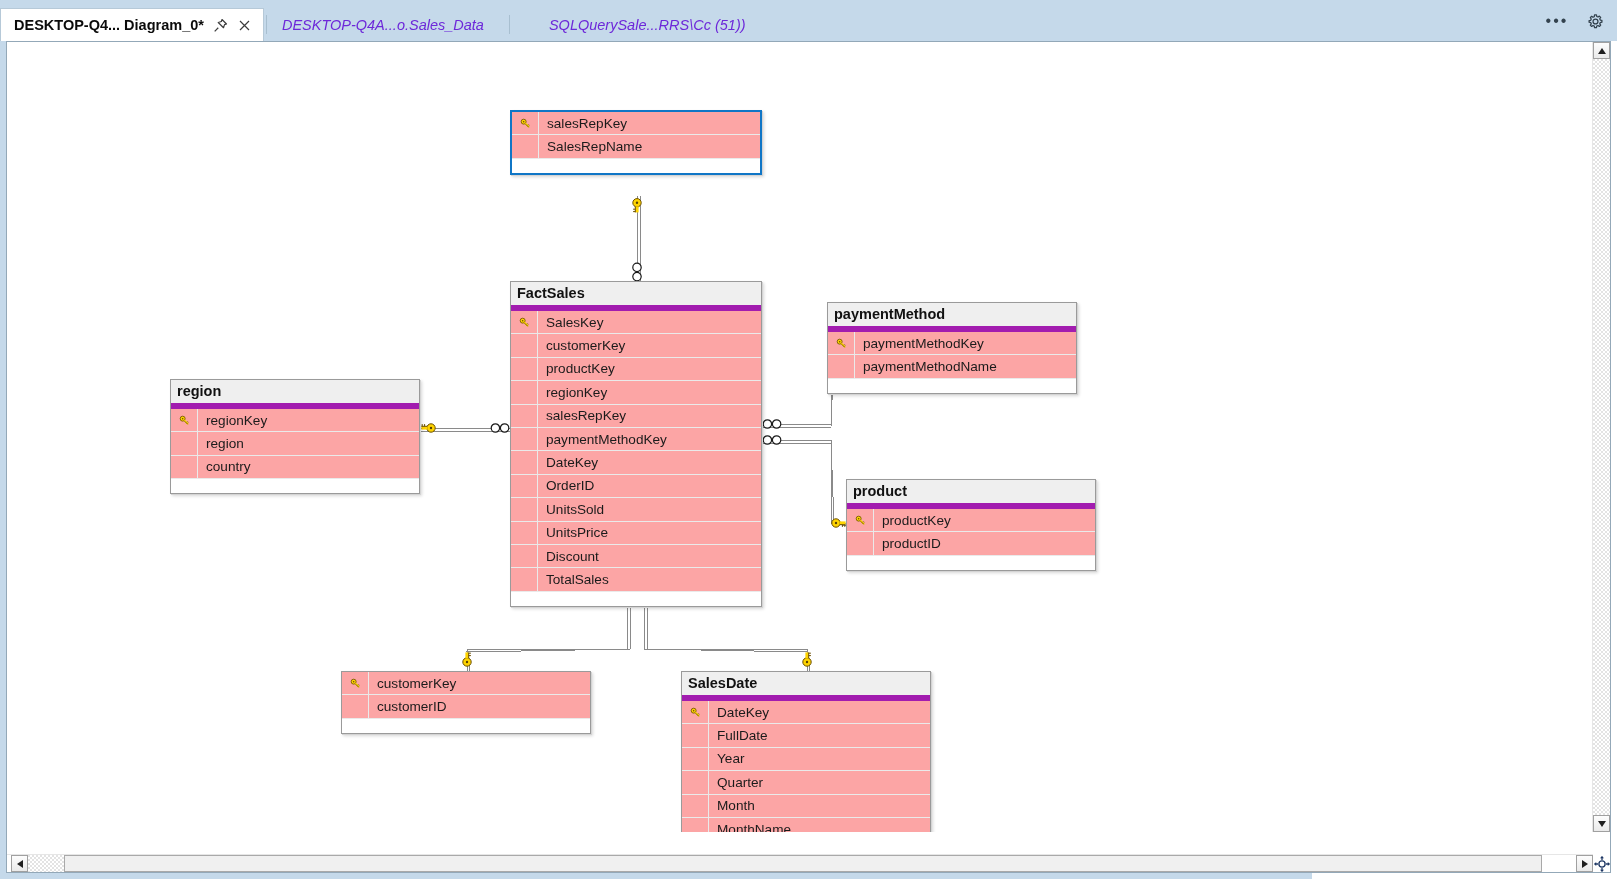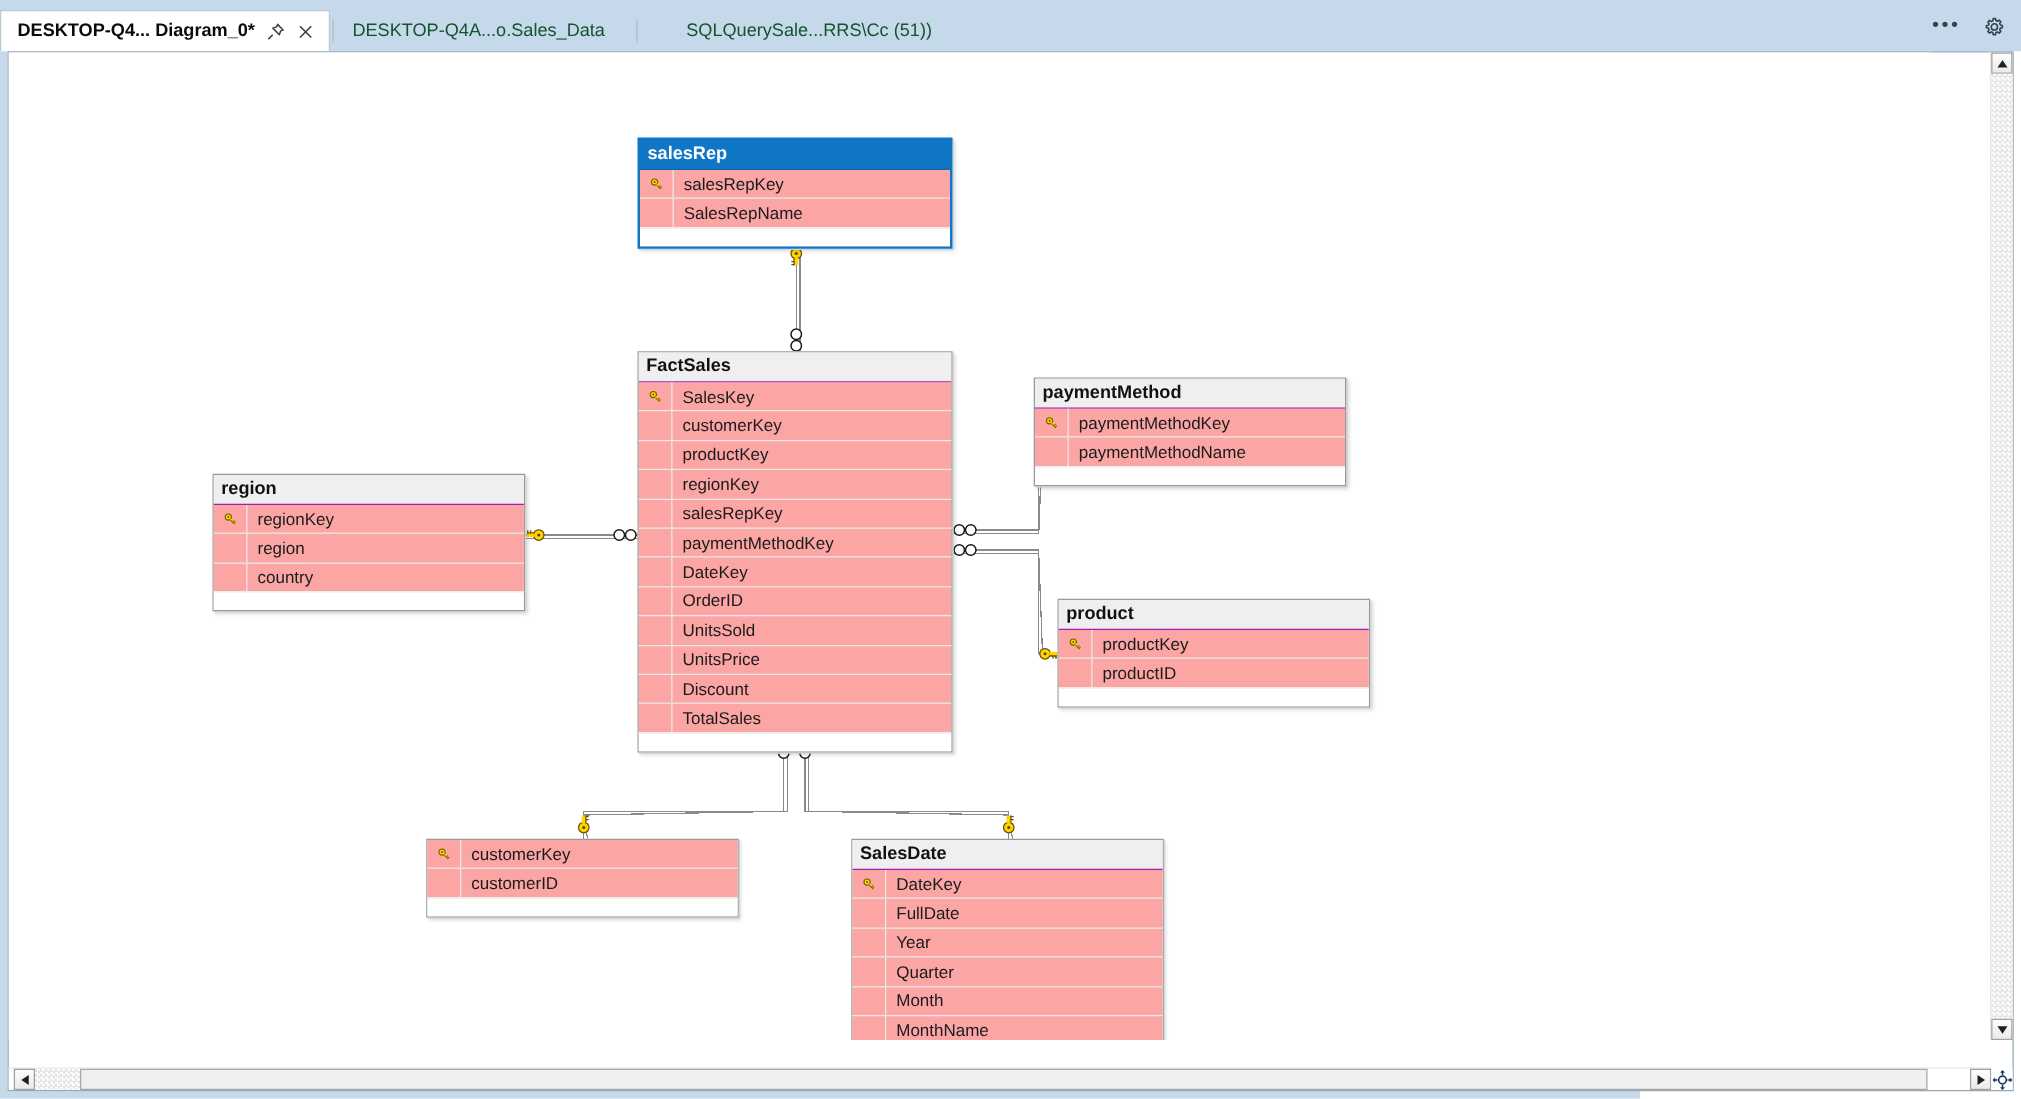--- a/index.html
+++ b/index.html
@@ -16,21 +16,21 @@
   .tabstrip{position:absolute;left:0;top:8px;height:33px;display:flex;align-items:flex-end;}
   .tab{
     height:33px;display:flex;align-items:center;gap:9px;
     padding:0 11px 0 13px;font-size:14.5px;color:#1a1a1a;
     box-sizing:border-box;position:relative;
   }
   .tab.active{
     background:#ffffff;font-weight:bold;color:#0b0b0b;
     border:1px solid #b6c9d8;border-bottom:none;border-top:1px solid #b6c9d8;
   }
-  .tab.inactive{color:#14532d;font-weight:normal;}
+  .tab.inactive{color:#6d28d9;font-weight:normal;font-style:italic;}
   .tab .tlabel{white-space:nowrap;}
   .tabicon{width:15px;height:15px;display:inline-block;flex:none;opacity:.85;}
   .tabicon svg{display:block;}
   .tab-sep{width:1px;height:19px;background:#a8bfd0;align-self:center;margin:0 2px;}
 
   .tb-right{position:absolute;right:12px;top:11px;display:flex;align-items:center;gap:18px;}
   .tb-btn{width:20px;height:20px;display:flex;align-items:center;justify-content:center;color:#33424e;}
   .ellipsis{letter-spacing:2px;font-size:16px;line-height:8px;color:#33424e;}
 
   
@@ -54,21 +54,21 @@
   
   .tbl{
     position:absolute;background:#ffffff;
     border:1px solid #9a9a9a;
     box-shadow:1px 1px 0 #d4d4d4, 2px 2px 3px rgba(0,0,0,.16);
     box-sizing:border-box;
   }
   .tbl .hdr{
     height:23px;line-height:23px;padding:0 6px;
     font-size:14.5px;font-weight:bold;color:#111;
-    background:#efefef;border-bottom:1px solid #a21caf;
+    background:#efefef;border-bottom:6px solid #a21caf;
     white-space:nowrap;overflow:hidden;
   }
   .tbl.sel{border:2px solid #1076c6;}
   .tbl.sel .hdr{background:#1076c6;color:#ffffff;border-bottom:1px solid #0d65ab;}
   .rows{background:#fca5a5;}
   .row{
     height:22.4px;display:flex;align-items:center;
     border-bottom:1px solid #eaeaea;font-size:13.6px;color:#1b1b1b;
   }
   .row:last-child{border-bottom:none;}
@@ -225,21 +225,20 @@
           <g transform="translate(800,620) rotate(270)">
             <circle cx="0" cy="0" r="4.2" fill="#ffd400" stroke="#6b4f00" stroke-width="1"></circle>
             <circle cx="0" cy="0" r="1.2" fill="#5a4200"></circle>
             <path stroke="#ffd400" stroke-width="3.2" d="M3.6 0h6"></path>
             <path stroke="#6b4f00" stroke-width="1" fill="none" d="M3.8 1.7h5.8M6.4 1.7v2.2M8.8 1.7v2.2"></path>
           </g>
         </svg>
 
       <div id="tables">
           <div class="tbl sel" style="left: 503px; top: 68px; width: 252px;">
-            <div class="hdr">salesRep</div>
             <div class="rows">
               <div class="row">
                 <div class="gut">
                   <svg class="keyglyph" width="11" height="11" viewBox="0 0 12 12">
                     <circle cx="4" cy="4" r="2.7" fill="#ffd400" stroke="#7a5c00" stroke-width="1"></circle>
                     <circle cx="4" cy="4" r="0.85" fill="#6b4f00"></circle>
                     <path stroke="#ffd400" stroke-width="2" d="M5.9 5.9l4 4"></path>
                     <path stroke="#7a5c00" stroke-width="0.9" fill="none" d="M5.9 6.6l3.6 3.6M8.2 8l1.1-1.1M9.3 9.1l1-1"></path>
                   </svg>
                 </div>

